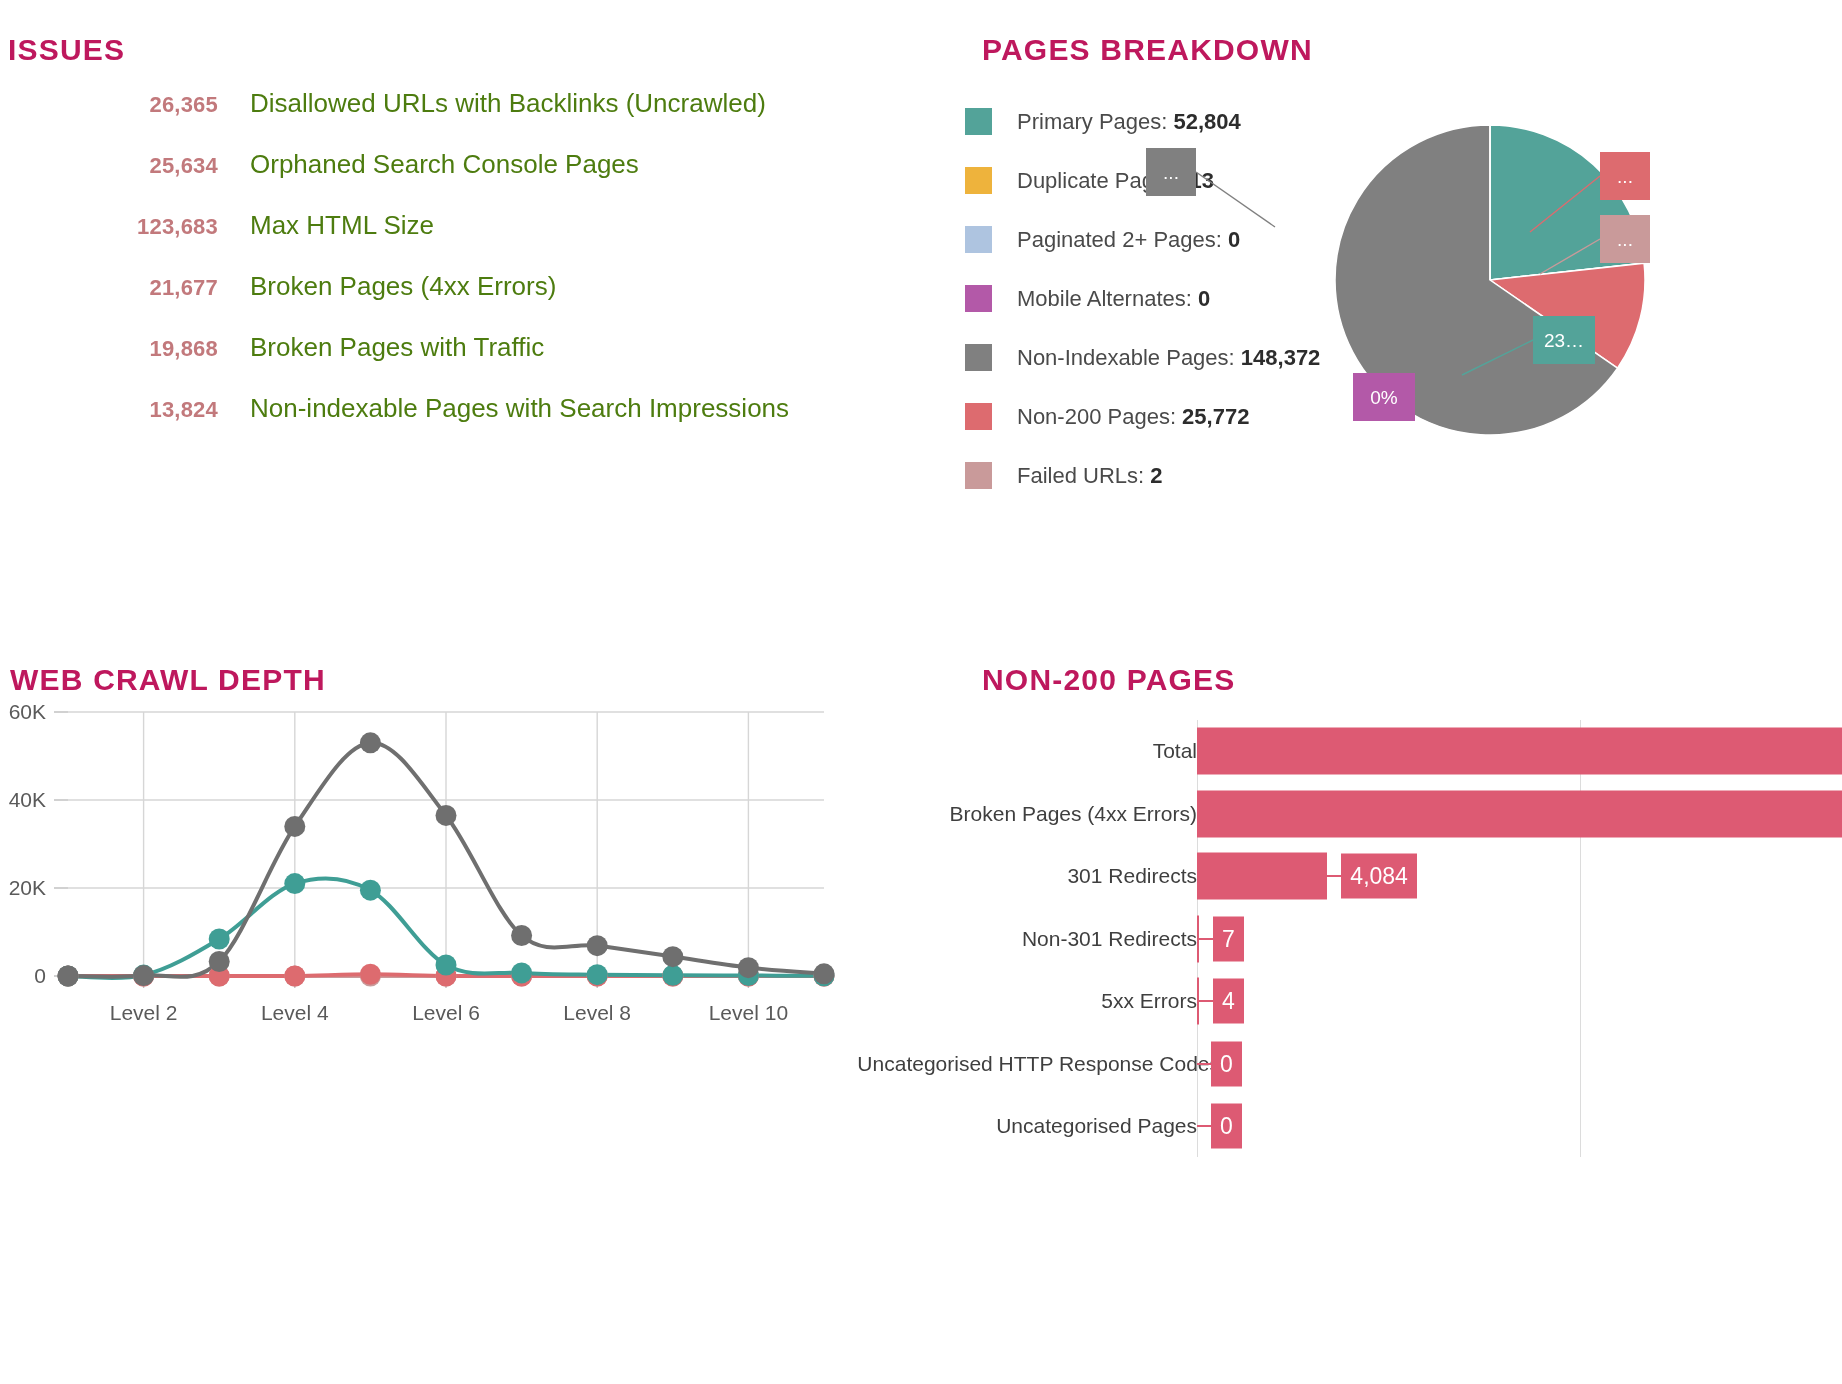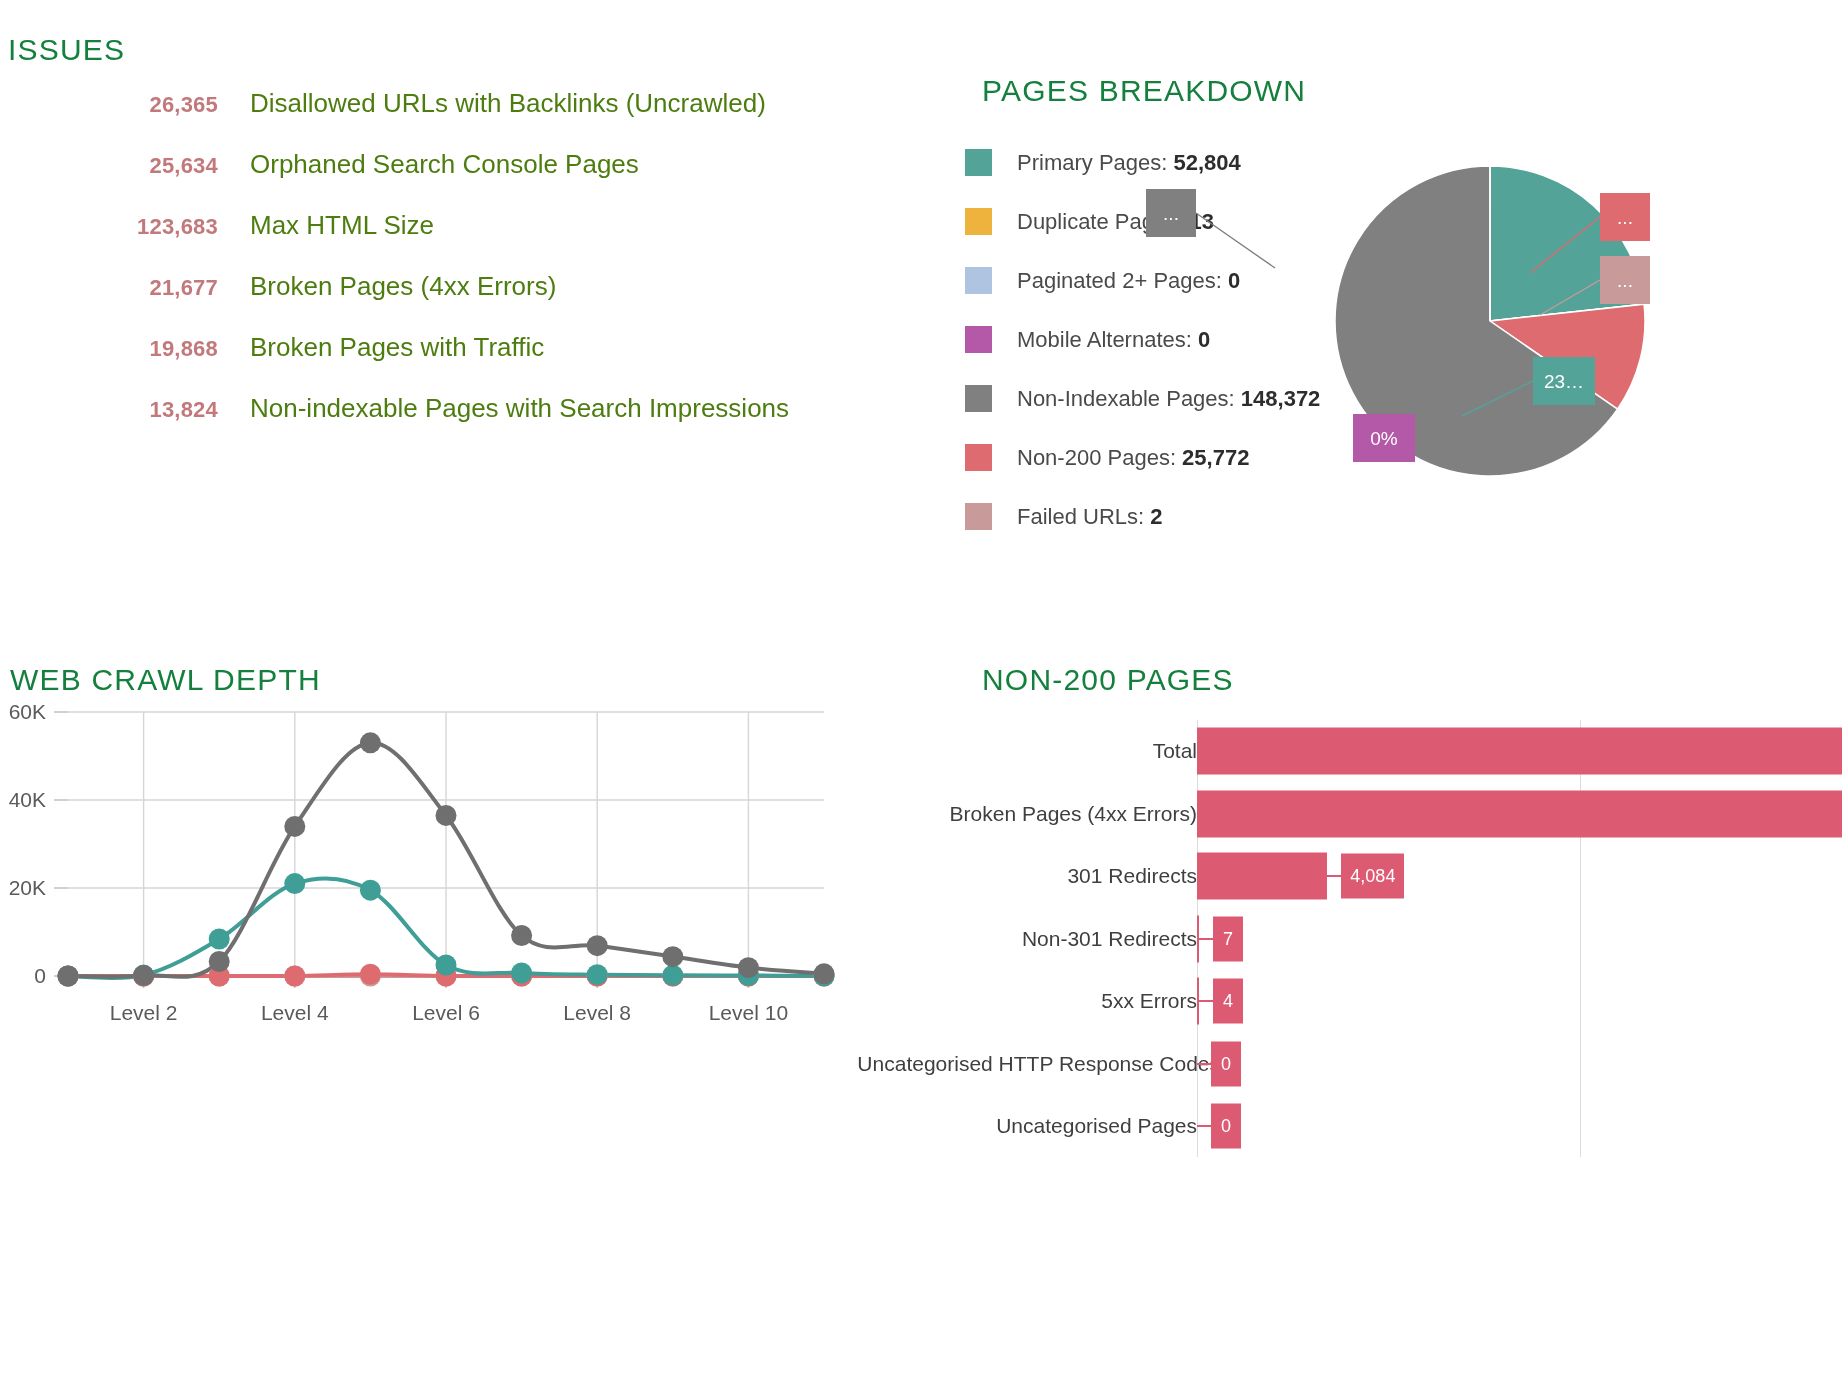--- a/index.html
+++ b/index.html
@@ -8,41 +8,41 @@
     background:#ffffff;
     font-family:"Liberation Sans","DejaVu Sans",sans-serif;
     color:#3b3b3b;
     overflow:hidden;
     position:relative;
   }
   .panel{position:absolute;}
   .panel-title{
     font-size:30px;
     letter-spacing:1.2px;
-    font-weight:400;
-    color:#15803d;
+    font-weight:700;
+    color:#be185d;
     white-space:nowrap;
   }
 
   
   #issues{left:0;top:0;width:900px;height:560px;}
   #issues .panel-title{position:absolute;left:8px;top:8px;}
   .issues-list{position:absolute;left:0;top:88px;width:860px;}
   .issue-row{display:flex;align-items:baseline;height:61px;margin-left:46px;}
   .issue-num{
     width:172px;text-align:right;
     font-size:22px;font-weight:700;color:#c2797c;
     letter-spacing:.2px;
   }
   .issue-label{
     margin-left:32px;font-size:26px;color:#4d7c0f;white-space:nowrap;
   }
 
   
-  #breakdown{left:960px;top:0;width:882px;height:560px;margin-top:41px;}
+  #breakdown{left:960px;top:0;width:882px;height:560px;}
   #breakdown .panel-title{position:absolute;left:22px;top:8px;}
   .bd-legend{position:absolute;left:5px;top:92px;}
   .bd-item{display:flex;align-items:center;height:59px;}
   .swatch{width:27px;height:27px;flex:0 0 auto;}
   .bd-text{margin-left:25px;font-size:22px;color:#4a4a4a;white-space:nowrap;}
   .bd-text b{font-weight:700;color:#2d2d2d;}
 
   .pie-wrap{position:absolute;left:180px;top:120px;width:700px;height:380px;}
 
   
@@ -65,21 +65,21 @@
     position:absolute;left:237px;top:50%;transform:translateY(-50%);
     height:47px;background:#dd5a73;
   }
   .n2-tick{
     position:absolute;top:50%;transform:translateY(-50%);
     height:2px;width:14px;background:#dd5a73;
   }
   .n2-value{
     position:absolute;top:50%;transform:translateY(-50%);
     height:45px;min-width:30px;background:#dd5a73;color:#fff;
-    font-size:18px;display:flex;align-items:center;justify-content:center;
+    font-size:23px;display:flex;align-items:center;justify-content:center;
     padding:0 9px;box-sizing:border-box;white-space:nowrap;
   }
   .n2-grid{position:absolute;top:0;width:1px;background:#dcdcdc;}
 </style>
 </head>
 <body>
 
 <section class="panel" id="issues">
   <h2 class="panel-title">ISSUES</h2>
   <div class="issues-list" id="issues-list">

